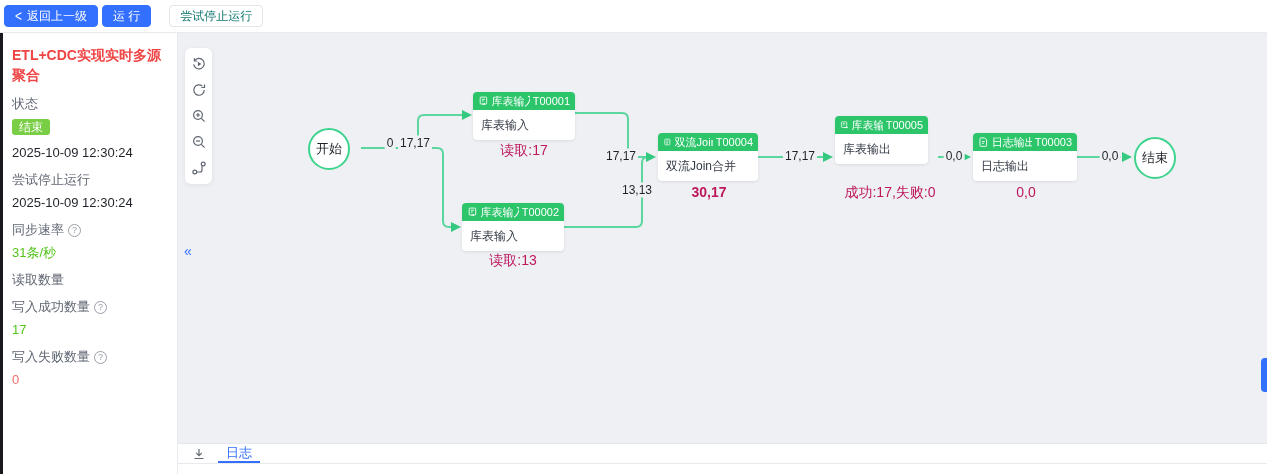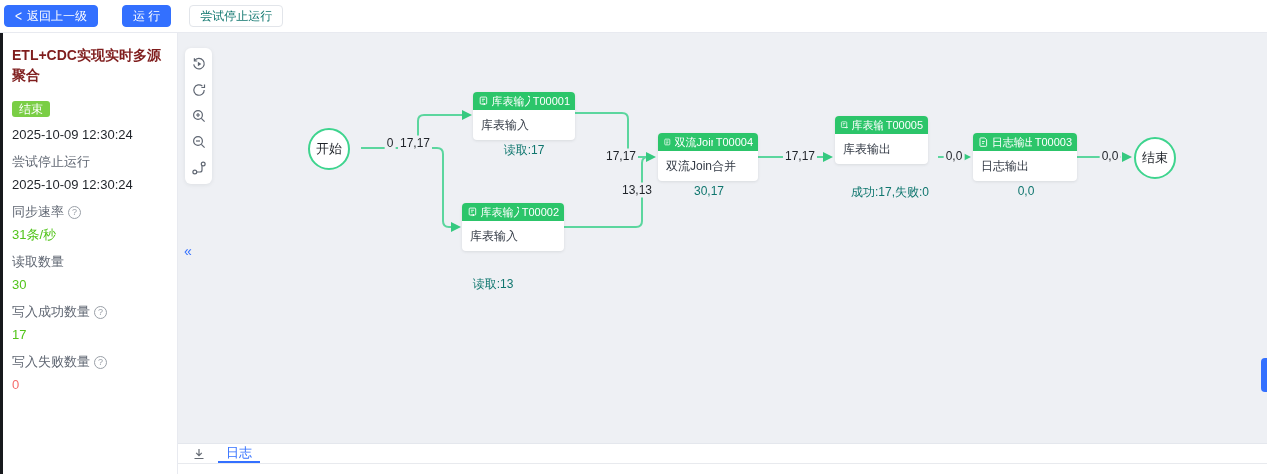--- a/index.html
+++ b/index.html
@@ -7,31 +7,31 @@
   body { font-family:"Liberation Sans","DejaVu Sans",sans-serif; background:#fff; overflow:hidden; }
   .page { position:relative; width:1267px; height:474px; background:#fff; }
 
   
   .topbar { position:absolute; left:0; top:0; width:1267px; height:33px; background:#fff;
             border-bottom:1px solid #e8eaf0; display:flex; align-items:center; z-index:5; }
   .btn { height:22px; border-radius:4px; font-size:12px; display:inline-flex; align-items:center;
          justify-content:center; padding:0 10px; cursor:pointer; white-space:nowrap; }
   .btn-primary { background:#3370ff; color:#fff; border:1px solid #3370ff; }
   .btn-back { margin-left:4px; gap:5px; }
-  .btn-run { margin-left:24px; }
+  .btn-run { margin-left:4px; }
   .btn-disabled { margin-left:18px; background:#fff; color:#0f766e; border:1px solid #e2e5ea; cursor:not-allowed; }
   .back-chev { font-size:12px; line-height:1; transform:scaleY(1.15); }
 
   
   .left-strip { position:absolute; left:0; top:33px; width:3px; height:441px; background:#17191d; z-index:7; }
 
   
   .sidebar { position:absolute; left:0; top:33px; width:178px; height:441px; background:#fff;
              border-right:1px solid #e8eaf0; padding:12px 12px 0 12px; z-index:6; overflow:hidden; }
-  .side-title { font-size:14px; font-weight:bold; color:#7f1d1d; line-height:20px; margin-bottom:10px; }
+  .side-title { font-size:14px; font-weight:bold; color:#ef4444; line-height:20px; margin-bottom:10px; }
   .field-label { font-size:13px; color:#5f6672; line-height:18px; display:flex; align-items:center; }
   .field-value { font-size:13px; line-height:18px; margin-top:5px; }
   .v-green { color:#52c41a; }
   .v-red  { color:#f56c6c; }
   .v-dark { color:#1f2329; }
   .field { margin-top:9px; }
   .badge { display:inline-block; margin-top:6px; background:#7ace45; color:#fff; font-size:12px;
            line-height:16px; padding:0 7px; border-radius:3px; }
   .help { display:inline-flex; align-items:center; justify-content:center; width:13px; height:13px;
           border:1px solid #9aa0a8; border-radius:50%; color:#9aa0a8; font-size:9px; margin-left:4px;
@@ -51,21 +51,21 @@
           box-shadow:0 1px 3px rgba(31,35,41,.10); cursor:pointer; }
   .node-head { height:18px; background:#2cc56a; border-radius:4px 4px 0 0; display:flex; align-items:center;
                padding:0 5px; gap:3px; color:#fff; font-size:11px; overflow:hidden; white-space:nowrap; }
   .node-head .code { margin-left:auto; flex-shrink:0; }
   .node-title { overflow:hidden; }
   .node-body { height:30px; display:flex; align-items:center; padding:0 8px; font-size:12px; color:#333a45;
                white-space:nowrap; }
   .circle { position:absolute; width:42px; height:42px; border-radius:50%; background:#fff;
             border:2px solid #3ed48e; display:flex; align-items:center; justify-content:center;
             font-size:13px; color:#1f2329; z-index:2; cursor:pointer; }
-  .stat { position:absolute; transform:translateX(-50%); font-size:12px; color:#0f766e; white-space:nowrap; z-index:2; }
+  .stat { position:absolute; transform:translateX(-50%); font-size:14px; color:#be185d; white-space:nowrap; z-index:2; }
   .elabel { position:absolute; transform:translate(-50%,-50%); font-size:12px; color:#1f2329; background:#eef0f4;
             padding:0 2px; line-height:15px; white-space:nowrap; z-index:2; }
 
   
   .bottombar { position:absolute; left:178px; top:443px; width:1089px; height:31px; background:#fff;
                border-top:1px solid #e4e7ed; z-index:4; }
   .bottom-head { height:20px; border-bottom:1px solid #e8eaee; display:flex; align-items:stretch; padding-left:14px; }
   .dl-btn { display:flex; align-items:center; margin-right:12px; cursor:pointer; }
   .log-tab { display:flex; align-items:center; padding:0 8px; font-size:13px; color:#3370ff;
              border-bottom:2px solid #3370ff; cursor:pointer; }
@@ -92,20 +92,21 @@
       <span>尝试停止运行</span>
     </div>
   </div>
 
   <div class="left-strip"></div>
 
   <div class="sidebar">
     <div class="side-title">ETL+CDC实现实时多源聚合</div>
 
     <div class="field">
+      <div class="field-label">状态</div>
       <span class="badge">结束</span>
     </div>
 
     <div class="field">
     </div>
 
     <div class="field">
       <div class="field-value v-dark">2025-10-09 12:30:24</div>
     </div>
 
@@ -117,21 +118,20 @@
     <div class="field">
       <div class="field-label">
         <span>同步速率</span>
         <span class="help">?</span>
       </div>
       <div class="field-value v-green">31条/秒</div>
     </div>
 
     <div class="field">
       <div class="field-label">读取数量</div>
-      <div class="field-value v-green">30</div>
     </div>
 
     <div class="field">
       <div class="field-label">
         <span>写入成功数量</span>
         <span class="help">?</span>
       </div>
       <div class="field-value v-green">17</div>
     </div>
 
@@ -231,34 +231,34 @@
       <svg class="icon" width="12" height="12" viewBox="0 0 12 12" fill="none" stroke="#fff" stroke-width="1">
         <rect x="2.5" y="1.5" width="7.5" height="8" rx="1"></rect>
           <path d="M4.5 4 h3.5 M4.5 6 h2"></path>
           <path d="M5 9.5 h3 M6.8 8.3 L8 9.5 L6.8 10.7"></path>
       </svg>
       <span class="node-title">库表输入</span>
       <span class="code">T00002</span>
     </div>
     <div class="node-body">库表输入</div>
   </div>
-  <div class="stat" style="left:493px; top:252px;margin-top:24px;">读取:13</div>
+  <div class="stat" style="left:513px; top:252px;">读取:13</div>
 
   <div class="node" style="left:658px; top:133px; width:100px;">
     <div class="node-head">
       <svg class="icon" width="12" height="12" viewBox="0 0 12 12" fill="none" stroke="#fff" stroke-width="1">
         <rect x="2.5" y="2" width="7" height="8" rx="1"></rect>
           <path d="M4.5 4.5 h3 M4.5 6.5 h3 M4.5 8.5 h2"></path>
       </svg>
       <span class="node-title">双流Join⋯</span>
       <span class="code">T00004</span>
     </div>
     <div class="node-body">双流Join合并</div>
   </div>
-  <div class="stat" style="left:709px; top:184px;">30,17</div>
+  <div class="stat" style="left:709px; top:184px;font-weight:bold;">30,17</div>
 
   <div class="node" style="left:835px; top:116px; width:93px;">
     <div class="node-head">
       <svg class="icon" width="12" height="12" viewBox="0 0 12 12" fill="none" stroke="#fff" stroke-width="1">
         <rect x="2" y="1.5" width="7.5" height="8" rx="1"></rect>
           <path d="M4 4 h3.5 M4 6 h2"></path>
           <path d="M6.5 9.5 h4 M9.3 8.3 L10.5 9.5 L9.3 10.7"></path>
       </svg>
       <span class="node-title">库表输出</span>
       <span class="code">T00005</span>

